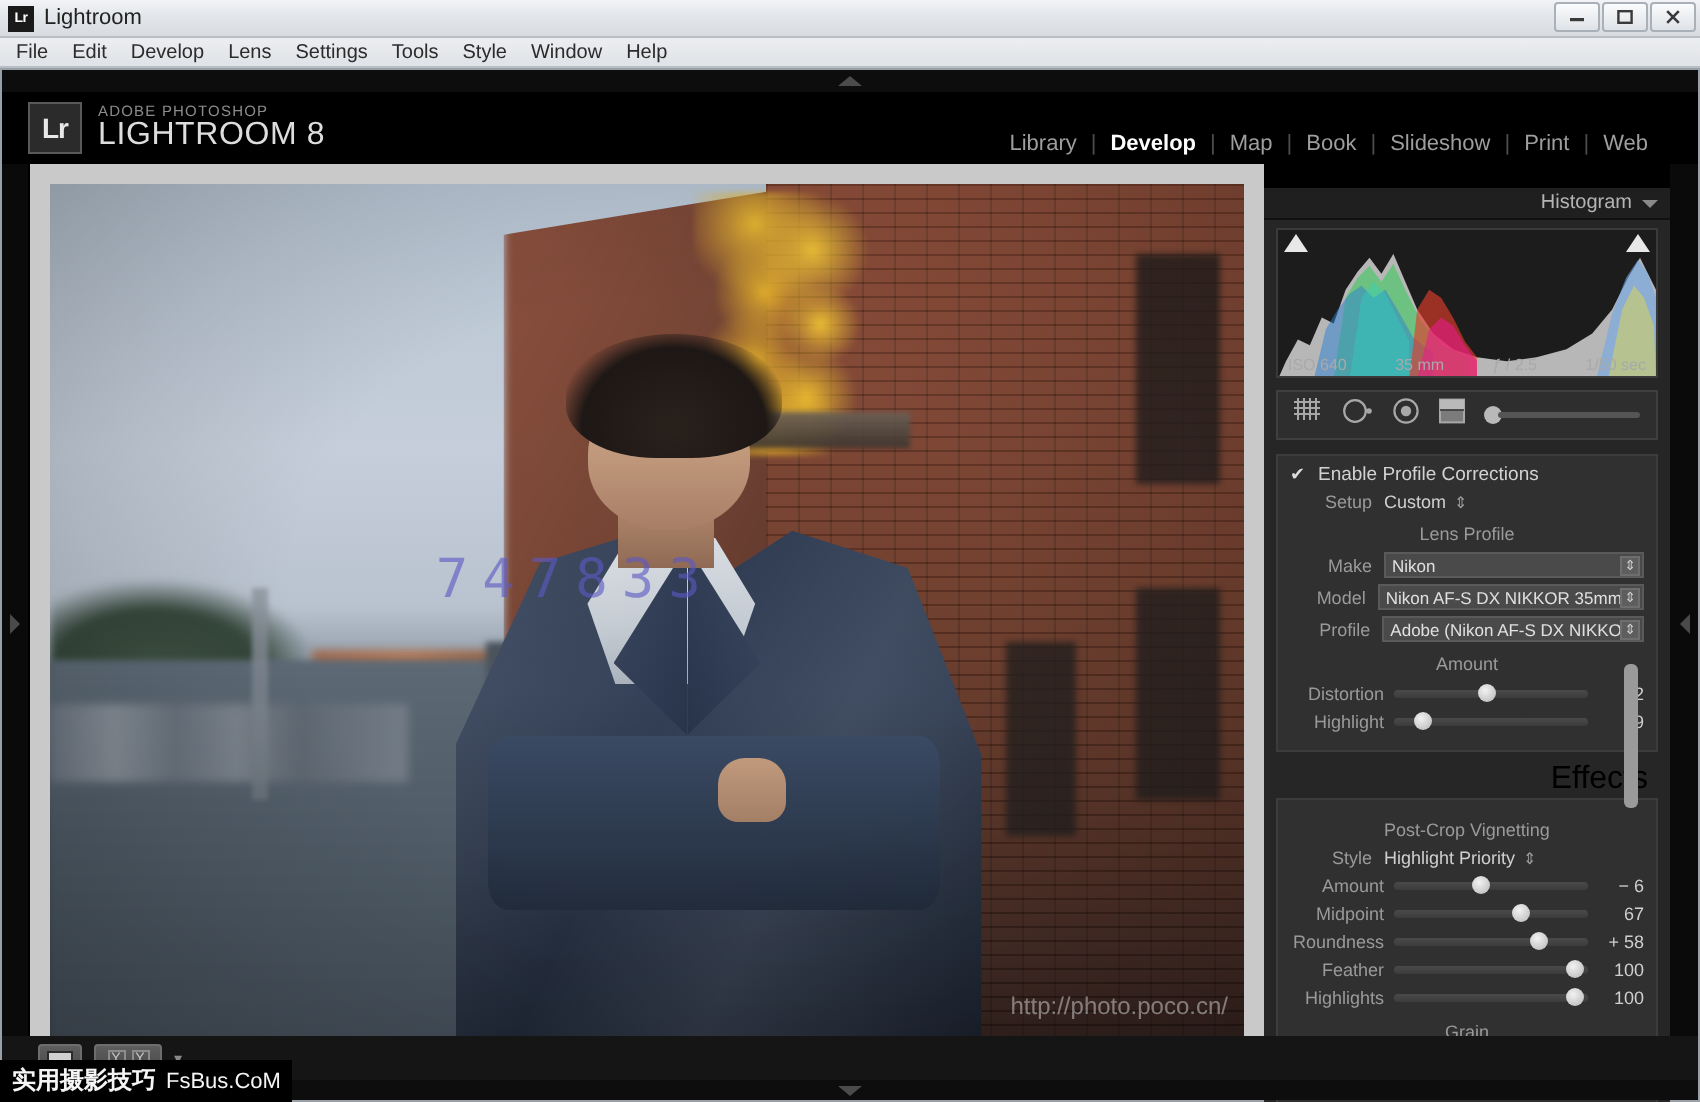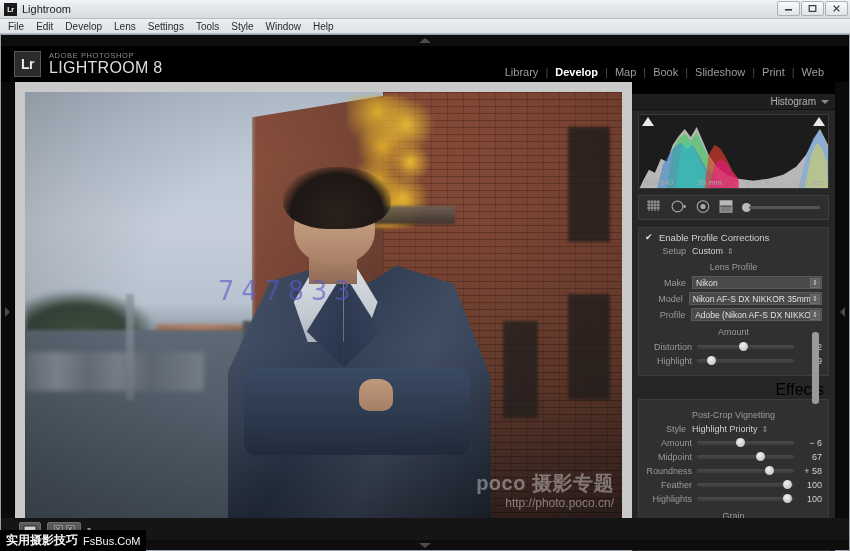--- a/index.html
+++ b/index.html
@@ -490,21 +490,20 @@
             <div class="face"></div>
             <div class="hair"></div>
             <div class="arms"></div>
             <div class="hand"></div>
           </div>
 
           <div class="vignette"></div>
 
           <div class="wm-num">747833</div>
           <div class="wm-poco">
-            <div class="p1">poco 摄影专题</div>
             <div class="p2">http://photo.poco.cn/</div>
           </div>
         </div>
         <div class="stage-caret"></div>
       </div>
 
       <div class="right-panel">
 
         <div class="panel-head">
           <div class="ptitle">Histogram</div>

